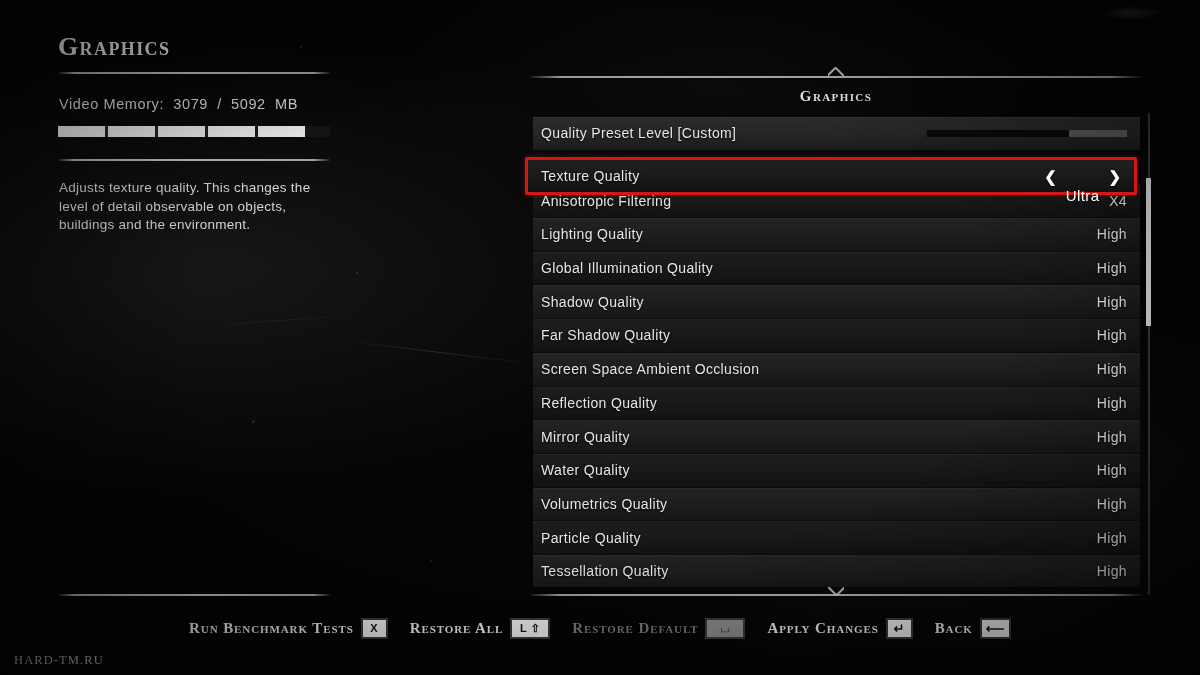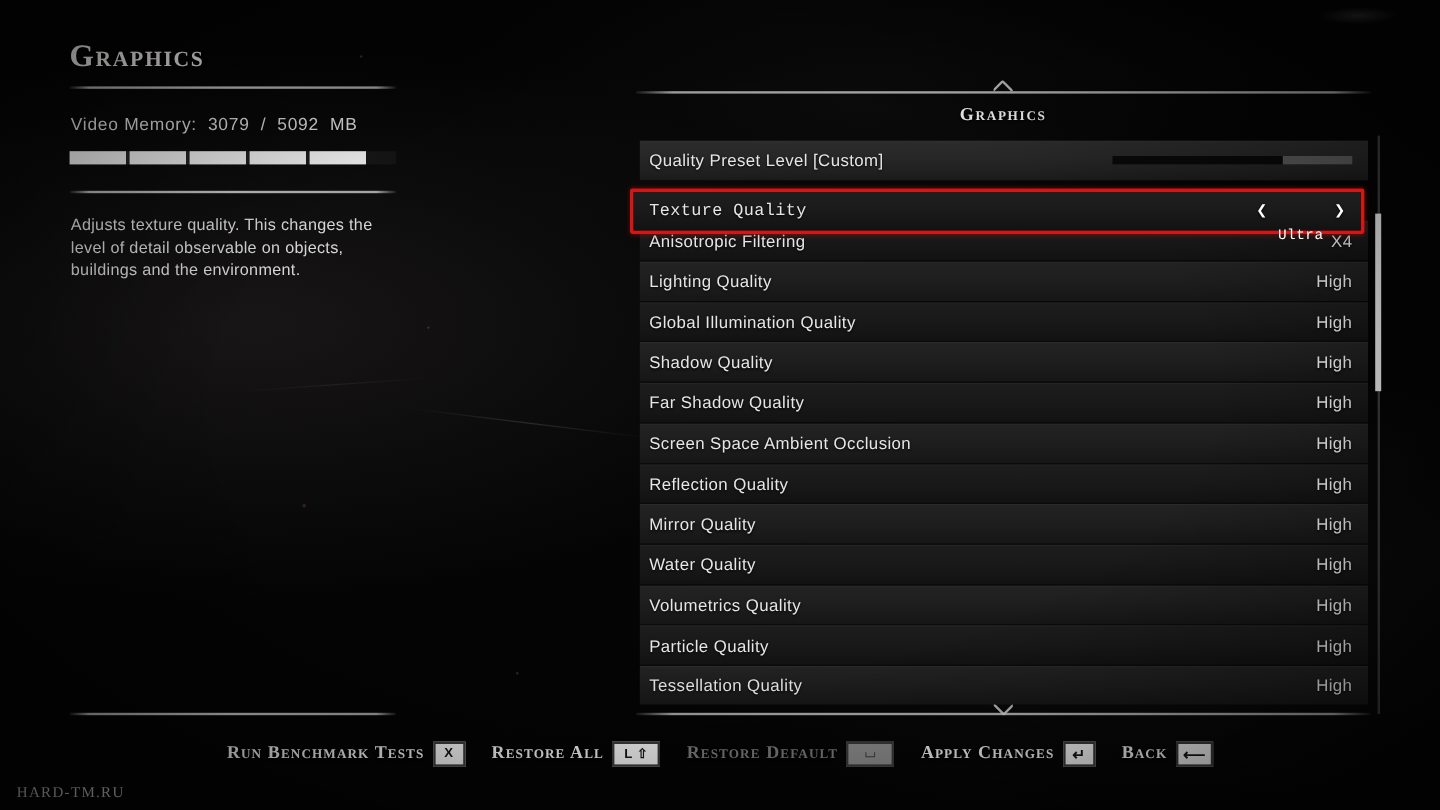--- a/index.html
+++ b/index.html
@@ -140,33 +140,32 @@
     position:absolute; right:0; top:0; height:100%; width:29%;
     background:#5a5a5a;
   }
 
   
   #selected-row-wrap {
     position:absolute; left:-5px; top:81px; width:612px; height:38px;
     border:3px solid #d31717; border-radius:2px;
     box-shadow:0 0 4px rgba(200,20,20,.45);
     z-index:5;
-    font-family:Liberation Mono, monospace;
   }
   #selected-row {
     position:absolute; inset:0;
     display:flex; align-items:center; padding:0 13px 0 13px;
     background:linear-gradient(180deg,#1f1f1f 0%, #1a1a1a 50%, #121212 100%);
   }
   .value-stepper { margin-left:auto; display:flex; align-items:center; gap:9px; }
   .chev {
     font-size:15px; color:#ffffff; line-height:1; font-weight:bold;
     text-shadow:0 1px 2px #000;
   }
-  #stepper-value { font-size:12px; color:#ffffff; letter-spacing:.4px;margin-top:39px; }
+  #stepper-value { font-size:15px; color:#ffffff; letter-spacing:.4px;margin-top:39px; }
 
   
   #scrollbar-track {
     position:absolute; left:1148px; top:113px; width:2px; height:482px;
     background:#3a3a3a;
   }
   #scrollbar-thumb {
     position:absolute; left:1146px; top:178px; width:5px; height:148px;
     background:#e2e2e2;
   }

